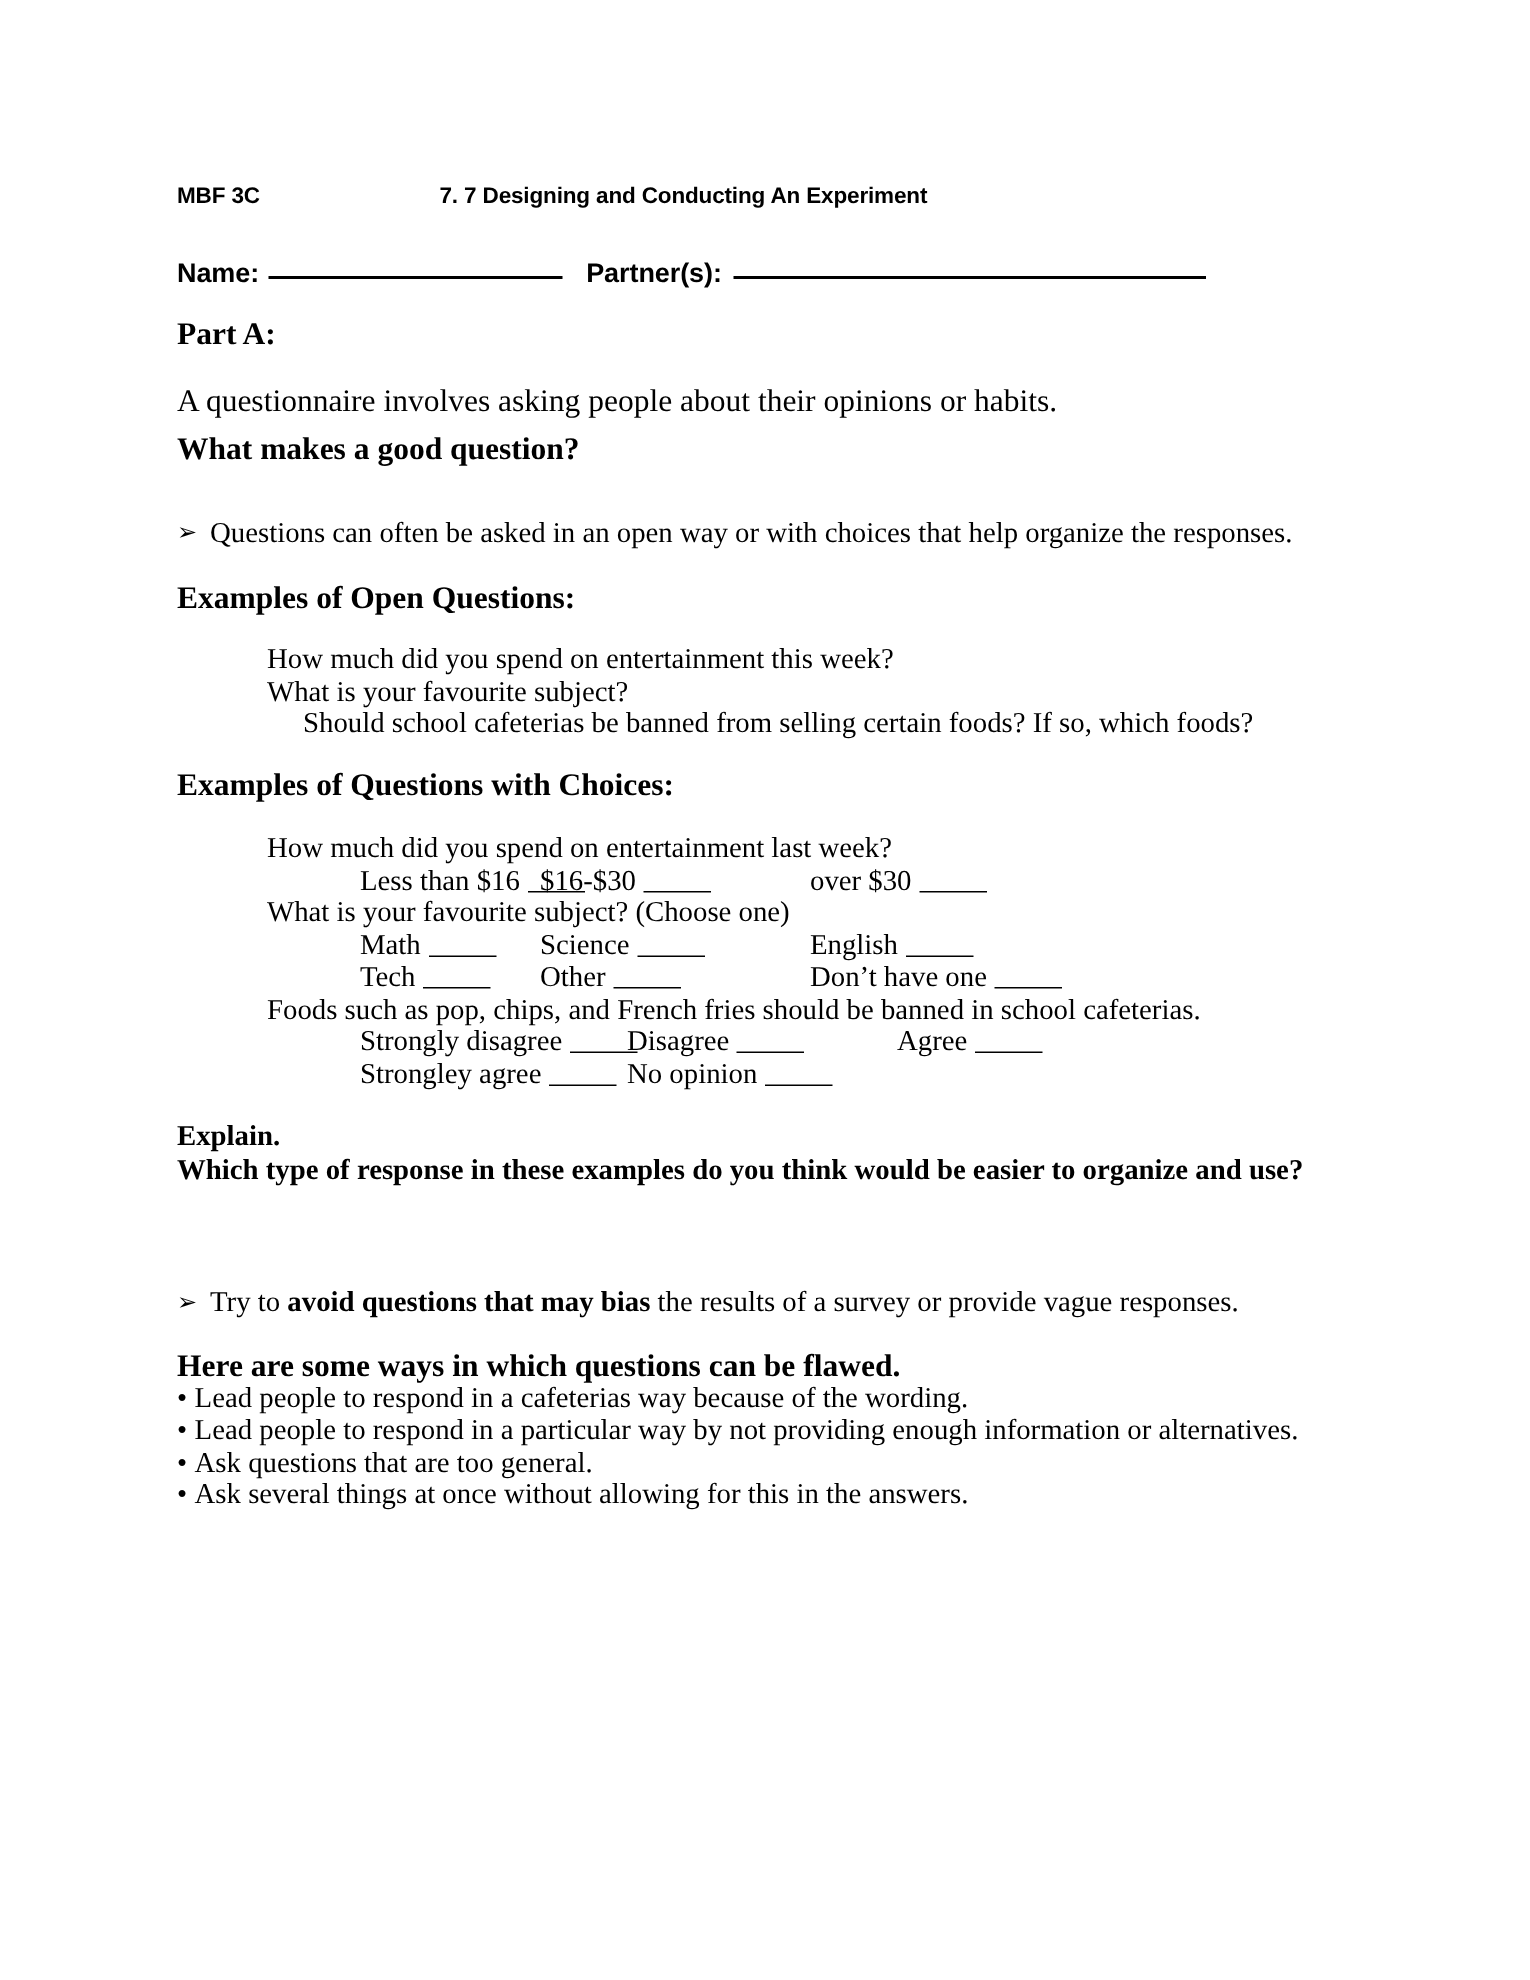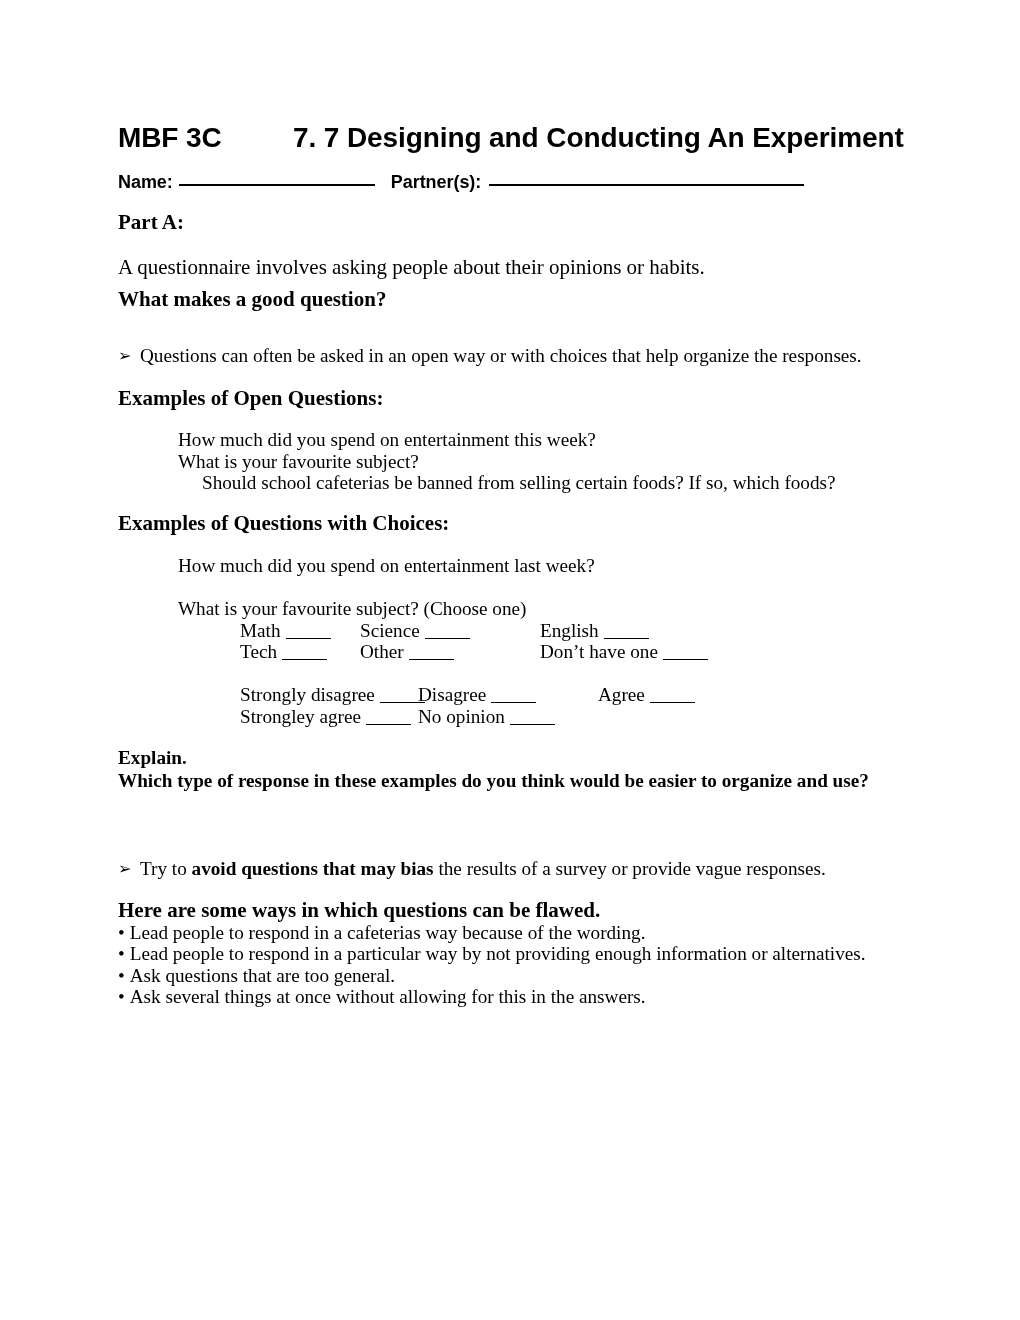--- a/index.html
+++ b/index.html
@@ -29,21 +29,21 @@
     font-family: "Liberation Sans Narrow", "Liberation Sans", "DejaVu Sans", sans-serif;
     font-weight: bold;
     font-stretch: condensed;
     color: #000;
   }
 
   .title-row {
     position: absolute;
     left: 118px;
     top: 122px;
-    font-size: 28px;
+    font-size: 15px;
     letter-spacing: -0.1px;
     white-space: nowrap;
   }
   .title-code { display: inline-block; width: 175px; }
   .title-text { display: inline-block; }
 
   .name-row {
     position: absolute;
     left: 118px;
     top: 172px;
@@ -163,29 +163,33 @@
 
   <div class="blk b" style="top:388px;">Examples of Open Questions:</div>
 
   <div class="ind" style="top:429px;">How much did you spend on entertainment this week?</div>
   <div class="ind" style="top:450.5px;">What is your favourite subject?</div>
   <div class="ind" style="top:472px;margin-left:24px;">Should school cafeterias be banned from selling certain foods?  If so, which foods?</div>
 
   <div class="blk b" style="top:513px;">Examples of Questions with Choices:</div>
 
   <div class="ind" style="top:555px;">How much did you spend on entertainment last week?</div>
+  <div class="choice-row" style="top:576.5px;">
+    <span class="col c1"><span>Less than $16</span><span class="ul ul-s"></span></span><span class="col c2"><span>$16-$30</span><span class="ul ul-m"></span></span><span class="col c3"><span>over $30</span><span class="ul ul-m"></span></span>
+  </div>
 
   <div class="ind" style="top:598px;">What is your favourite subject?  (Choose one)</div>
   <div class="choice-row" style="top:619.5px;">
     <span class="col c1"><span>Math</span><span class="ul ul-m"></span></span><span class="col c2"><span>Science</span><span class="ul ul-m"></span></span><span class="col c3"><span>English</span><span class="ul ul-m"></span></span>
   </div>
   <div class="choice-row" style="top:641px;">
     <span class="col c1"><span>Tech</span><span class="ul ul-m"></span></span><span class="col c2"><span>Other</span><span class="ul ul-m"></span></span><span class="col c3"><span>Don’t have one</span><span class="ul ul-m"></span></span>
   </div>
 
+  <div class="ind" style="top:662.5px;">Foods such as pop, chips, and French fries should be banned in school cafeterias.</div>
   <div class="choice-row" style="top:684px;">
     <span class="col c1" style="width:240px;"><span>Strongly disagree</span><span class="ul ul-m"></span></span><span class="col c2"><span>Disagree</span><span class="ul ul-m"></span></span><span class="col c3"><span>Agree</span><span class="ul ul-m"></span></span>
   </div>
   <div class="choice-row" style="top:705.5px;">
     <span class="col c1" style="width:240px;"><span>Strongley agree</span><span class="ul ul-m"></span></span><span class="col c2"><span>No opinion</span><span class="ul ul-m"></span></span>
   </div>
 
   <div class="two-line" style="top:746px;">
     <div>Explain.</div>
     <div>Which type of response in these examples do you think would be easier to organize and use?</div>

